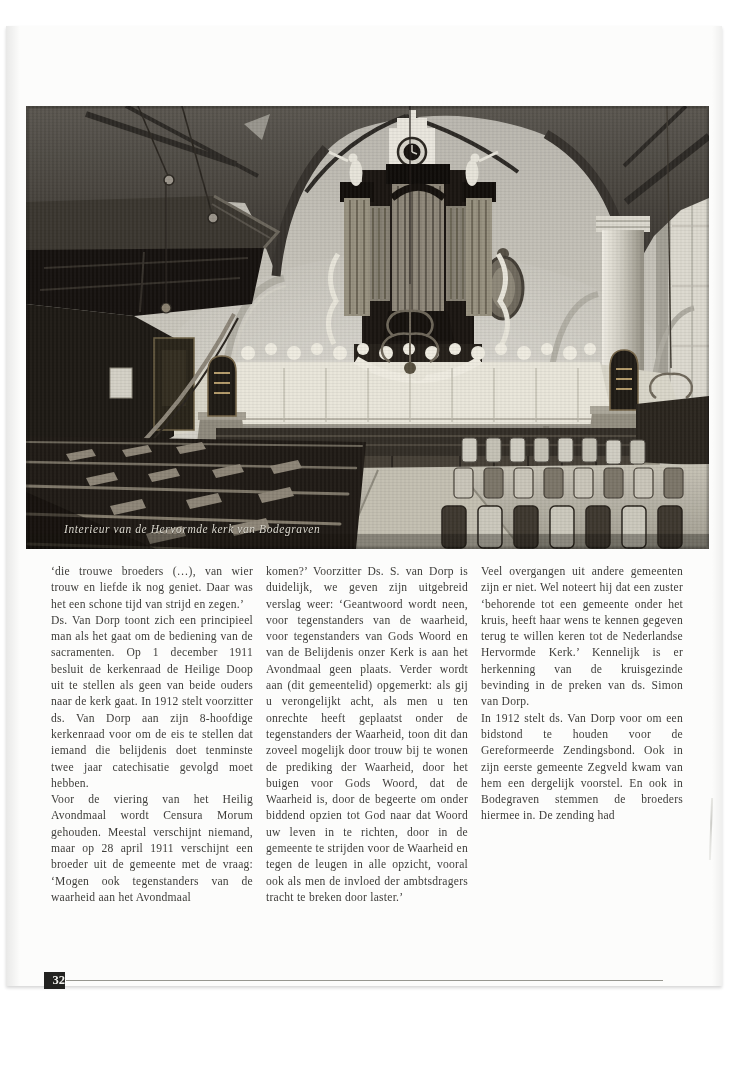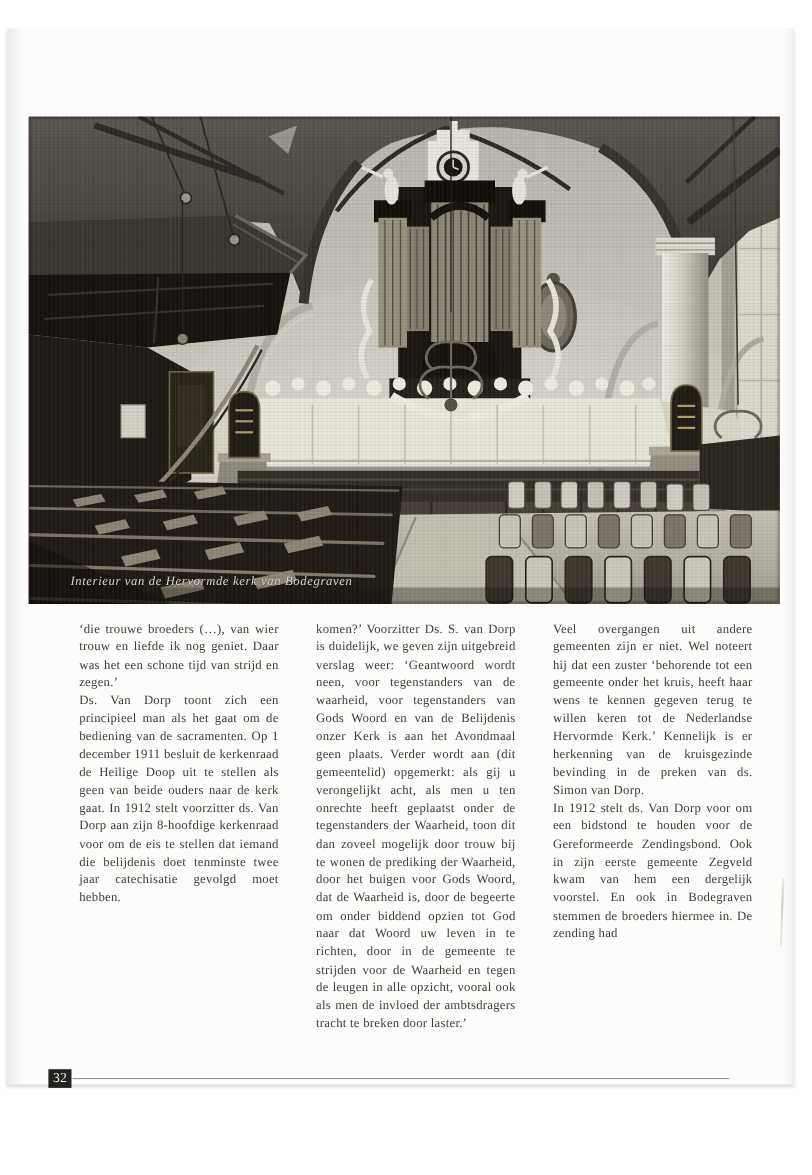--- a/index.html
+++ b/index.html
@@ -18,49 +18,49 @@
     content:""; position:absolute; left:0; top:0; bottom:0; width:14px;
     background:linear-gradient(90deg, rgba(0,0,0,.08), rgba(0,0,0,0));
   }
   .page::after{ 
     content:""; position:absolute; right:0; top:0; bottom:0; width:10px;
     background:linear-gradient(270deg, rgba(0,0,0,.05), rgba(0,0,0,0));
   }
   
   .photo{
     position:absolute; left:20px; top:80px; width:683px; height:443px;
-    background:#701a75; overflow:hidden;
+    background:#404040; overflow:hidden;
   }
   .photo svg{display:block; width:100%; height:100%;}
   .photo .grain{
     position:absolute; inset:0; pointer-events:none;
     background:repeating-linear-gradient(0deg, rgba(0,0,0,.045) 0 1px, rgba(0,0,0,0) 1px 3px),
                repeating-linear-gradient(90deg, rgba(255,255,255,.03) 0 2px, rgba(0,0,0,.02) 2px 4px);
   }
   .photo-caption{
     position:absolute; left:38px; top:417px;
     font-style:italic; font-size:11.5px; letter-spacing:.05em;
     color:#dcd9cf; text-shadow:0 1px 1px rgba(0,0,0,.6);
     white-space:nowrap;
   }
   
   .article{
     position:absolute; left:45px; top:538px; width:633px;
     display:flex; gap:13px;
   }
-  .col{ width:202px;margin-left:21px; }
+  .col{ width:202px; }
   .col p{
     margin:0; font-size:11.6px; line-height:16.3px;
     text-align:justify; color:#3e3d3a; letter-spacing:.02em;
   }
   
   .page-number{
     position:absolute; left:38px; top:946px; width:21px; height:17px;
     background:#222220; color:#f2f2ee;
-    font-size:12.5px; line-height:17px; text-align:center;
+    font-size:12.5px; line-height:17px; text-align:right;font-weight:bold;
   }
   .footer-rule{
     position:absolute; left:60px; top:954px; width:597px; height:1px;
     background:#96968f;
   }
   .scratch{
     position:absolute; left:704px; top:772px; width:2px; height:62px;
     background:linear-gradient(180deg,#e6e6e2,#c7c7c2 40%,#d9d9d5 60%,#ebebe8);
     transform:rotate(2deg); opacity:.9;
   }
@@ -420,20 +420,21 @@
         </g>
       </svg>
       <div class="grain"></div>
       <div class="photo-caption">Interieur van de Hervormde kerk van Bodegraven</div>
     </div>
 
     <div class="article">
       <div class="col">
         <p>‘die trouwe broeders (…), van wier trouw en liefde ik nog geniet. Daar was het een schone tijd van strijd en zegen.’</p>
         <p>Ds. Van Dorp toont zich een principieel man als het gaat om de bediening van de sacramenten. Op 1 december 1911 besluit de kerkenraad de Heilige Doop uit te stellen als geen van beide ouders naar de kerk gaat. In 1912 stelt voorzitter ds. Van Dorp aan zijn 8-hoofdige kerkenraad voor om de eis te stellen dat iemand die belijdenis doet tenminste twee jaar catechisatie gevolgd moet hebben.</p>
+        <p>Voor de viering van het Heilig Avondmaal wordt Censura Morum gehouden. Meestal verschijnt niemand, maar op 28 april 1911 verschijnt een broeder uit de gemeente met de vraag: ‘Mogen ook tegenstanders van de waarheid aan het Avondmaal</p>
       </div>
       <div class="col">
         <p>komen?’ Voorzitter Ds. S. van Dorp is duidelijk, we geven zijn uitgebreid verslag weer: ‘Geantwoord wordt neen, voor tegenstanders van de waarheid, voor tegenstanders van Gods Woord en van de Belijdenis onzer Kerk is aan het Avondmaal geen plaats. Verder wordt aan (dit gemeentelid) opgemerkt: als gij u verongelijkt acht, als men u ten onrechte heeft geplaatst onder de tegenstanders der Waarheid, toon dit dan zoveel mogelijk door trouw bij te wonen de prediking der Waarheid, door het buigen voor Gods Woord, dat de Waarheid is, door de begeerte om onder biddend opzien tot God naar dat Woord uw leven in te richten, door in de gemeente te strijden voor de Waarheid en tegen de leugen in alle opzicht, vooral ook als men de invloed der ambtsdragers tracht te breken door laster.’</p>
       </div>
       <div class="col">
         <p>Veel overgangen uit andere gemeenten zijn er niet. Wel noteert hij dat een zuster ‘behorende tot een gemeente onder het kruis, heeft haar wens te kennen gegeven terug te willen keren tot de Nederlandse Hervormde Kerk.’ Kennelijk is er herkenning van de kruisgezinde bevinding in de preken van ds. Simon van Dorp.</p>
         <p>In 1912 stelt ds. Van Dorp voor om een bidstond te houden voor de Gereformeerde Zendingsbond. Ook in zijn eerste gemeente Zegveld kwam van hem een dergelijk voorstel. En ook in Bodegraven stemmen de broeders hiermee in. De zending had</p>
       </div>
     </div>
 

